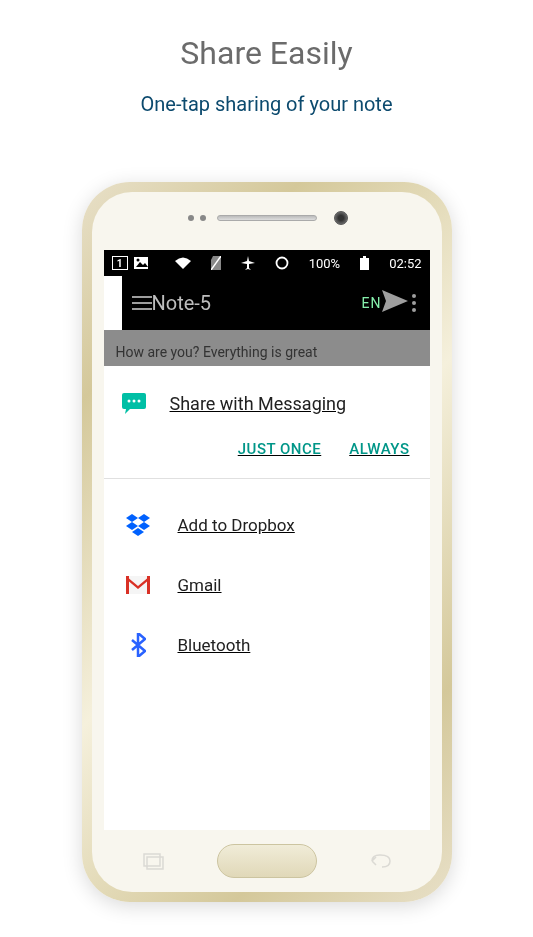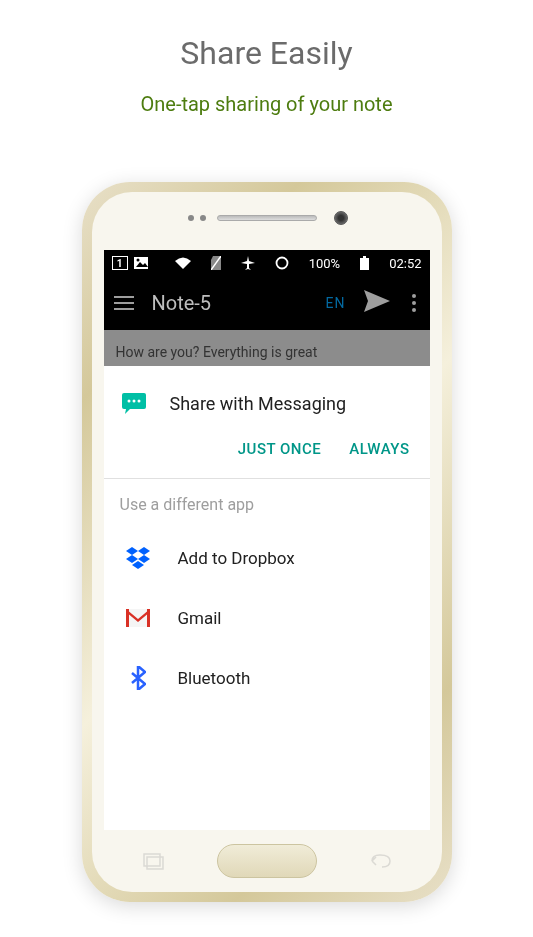--- a/index.html
+++ b/index.html
@@ -14,21 +14,21 @@
       text-align: center;
       font-size: 32px;
       font-weight: 400;
       color: #6b6b6b;
       padding-top: 34px;
     }
     .promo-subtitle {
       text-align: center;
       font-size: 20px;
       font-weight: 400;
-      color: #4d7c0f;
+      color: #0c4a6e;
       padding-top: 20px;
     }
     .phone-frame {
       position: absolute;
       left: 50%;
       top: 182px;
       transform: translateX(-50%);
       width: 370px;
       height: 720px;
       background: linear-gradient(135deg, #e8e0c8 0%, #d4c89a 20%, #f5f0dc 50%, #d4c89a 80%, #e8e0c8 100%);
@@ -151,41 +151,41 @@
       font-weight: bold;
     }
 
     
     .app-bar {
       height: 54px;
       background: #000000;
       display: flex;
       align-items: center;
       padding: 0 10px;
-      gap: 18px;
       color: #9e9e9e;
+      margin-left: 18px;
     }
     .hamburger {
       display: flex;
       flex-direction: column;
       gap: 4px;
       width: 20px;
     }
     .hamburger span {
       height: 2px;
       background: #9e9e9e;
     }
     .app-title {
       font-size: 20px;
       color: #bdbdbd;
       flex: 1;
     }
     .lang-label {
       font-size: 14px;
-      color: #0369a1;
+      color: #86efac;
       letter-spacing: 1px;
     }
     .overflow-dots {
       display: flex;
       flex-direction: column;
       gap: 3px;
       padding: 0 4px;
     }
     .overflow-dots span {
       width: 4px;
@@ -204,20 +204,21 @@
     }
 
     
     .share-dialog {
       background: #ffffff;
       position: absolute;
       top: 122px;
       left: 0;
       right: 0;
       bottom: 0;
+      text-decoration: underline;
     }
     .share-header {
       display: flex;
       align-items: center;
       padding: 20px 16px 10px 16px;
       gap: 22px;
     }
     .share-header-title {
       font-size: 18px;
       color: #212121;
@@ -370,21 +371,20 @@
             </svg>
           </span>
           <span class="share-header-title">Share with Messaging</span>
         </div>
         <div class="share-actions">
           <span class="share-action-btn">JUST ONCE</span>
           <span class="share-action-btn">ALWAYS</span>
         </div>
         <div class="divider"></div>
         <div class="alt-section">
-          <div class="alt-label">Use a different app</div>
 
           <div class="app-row">
             <span class="app-icon">
               <svg width="24" height="22" viewBox="0 0 24 22">
                 <polygon points="6,0 12,4 6,8 0,4" fill="#0061fe"></polygon>
                 <polygon points="18,0 24,4 18,8 12,4" fill="#0061fe"></polygon>
                 <polygon points="6,8 12,12 6,16 0,12" fill="#0061fe"></polygon>
                 <polygon points="18,8 24,12 18,16 12,12" fill="#0061fe"></polygon>
                 <polygon points="12,14 18,18 12,22 6,18" fill="#0061fe"></polygon>
               </svg>

